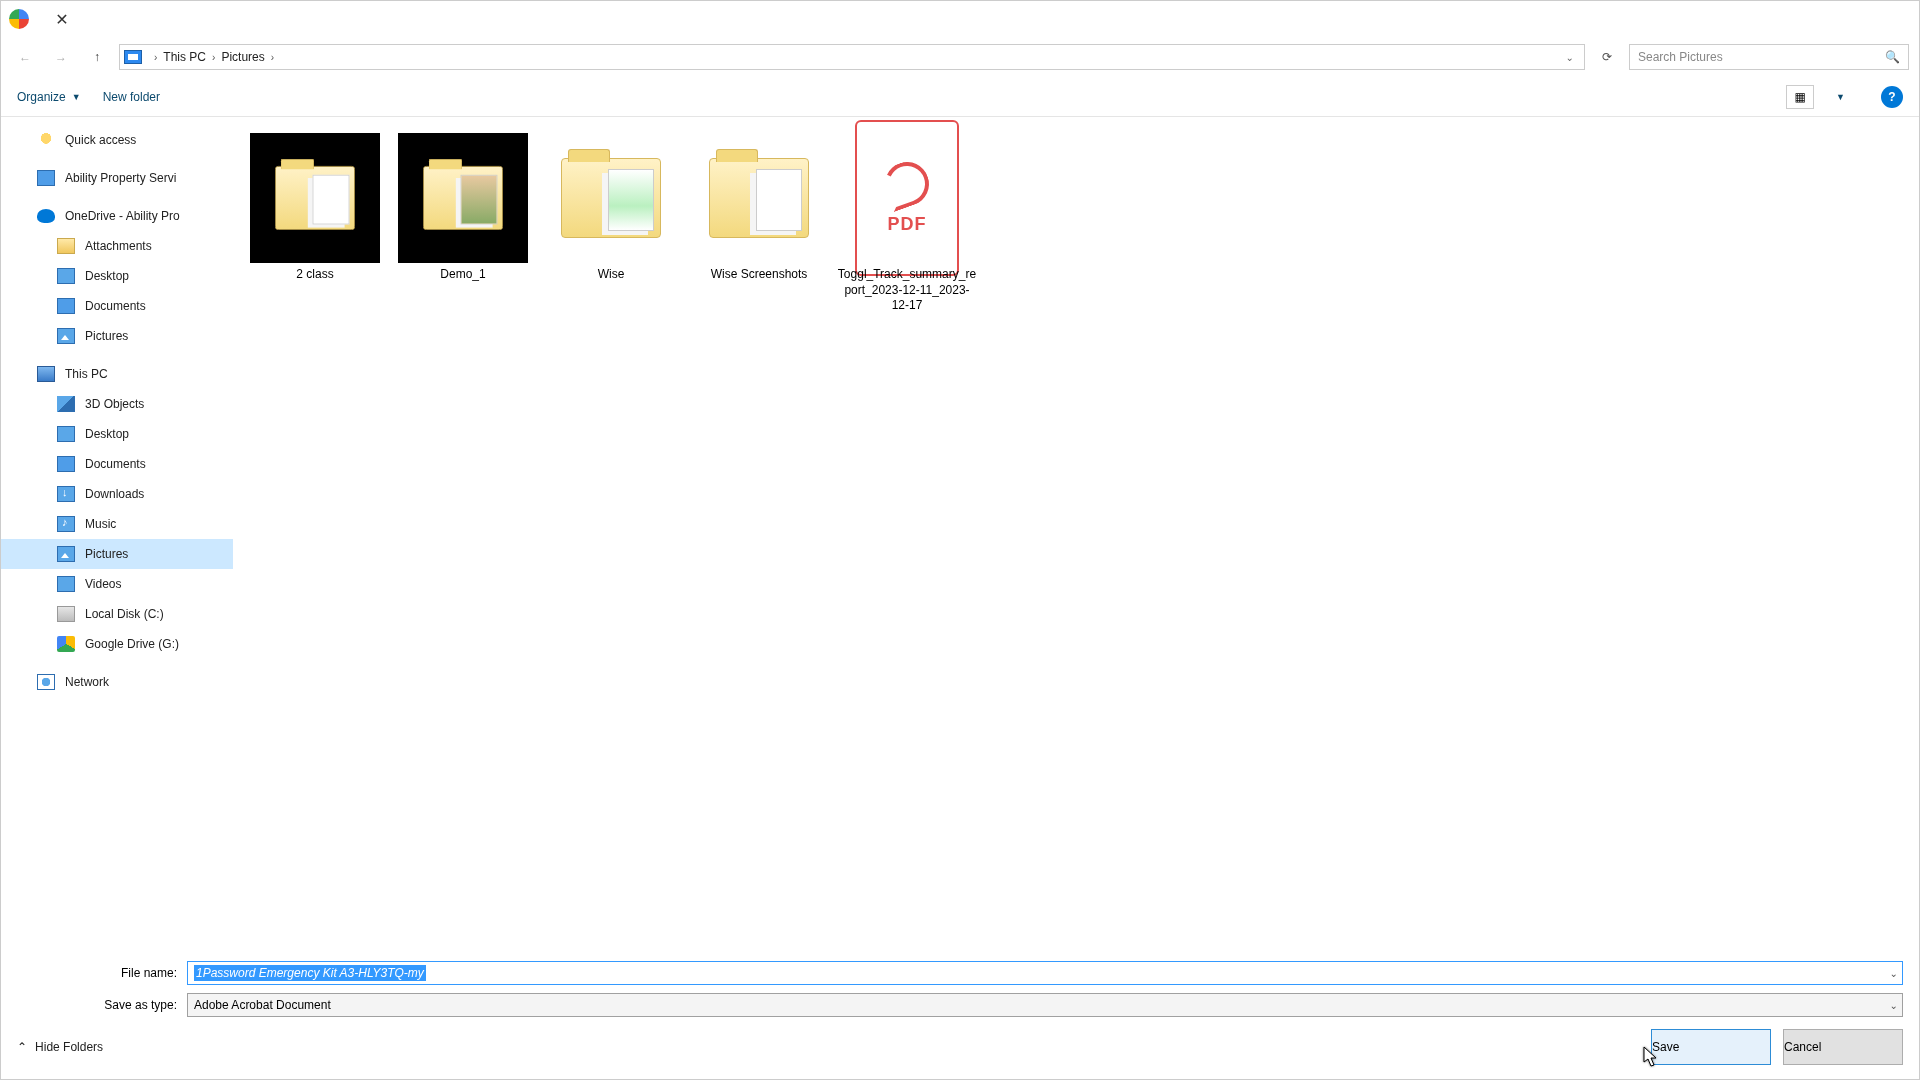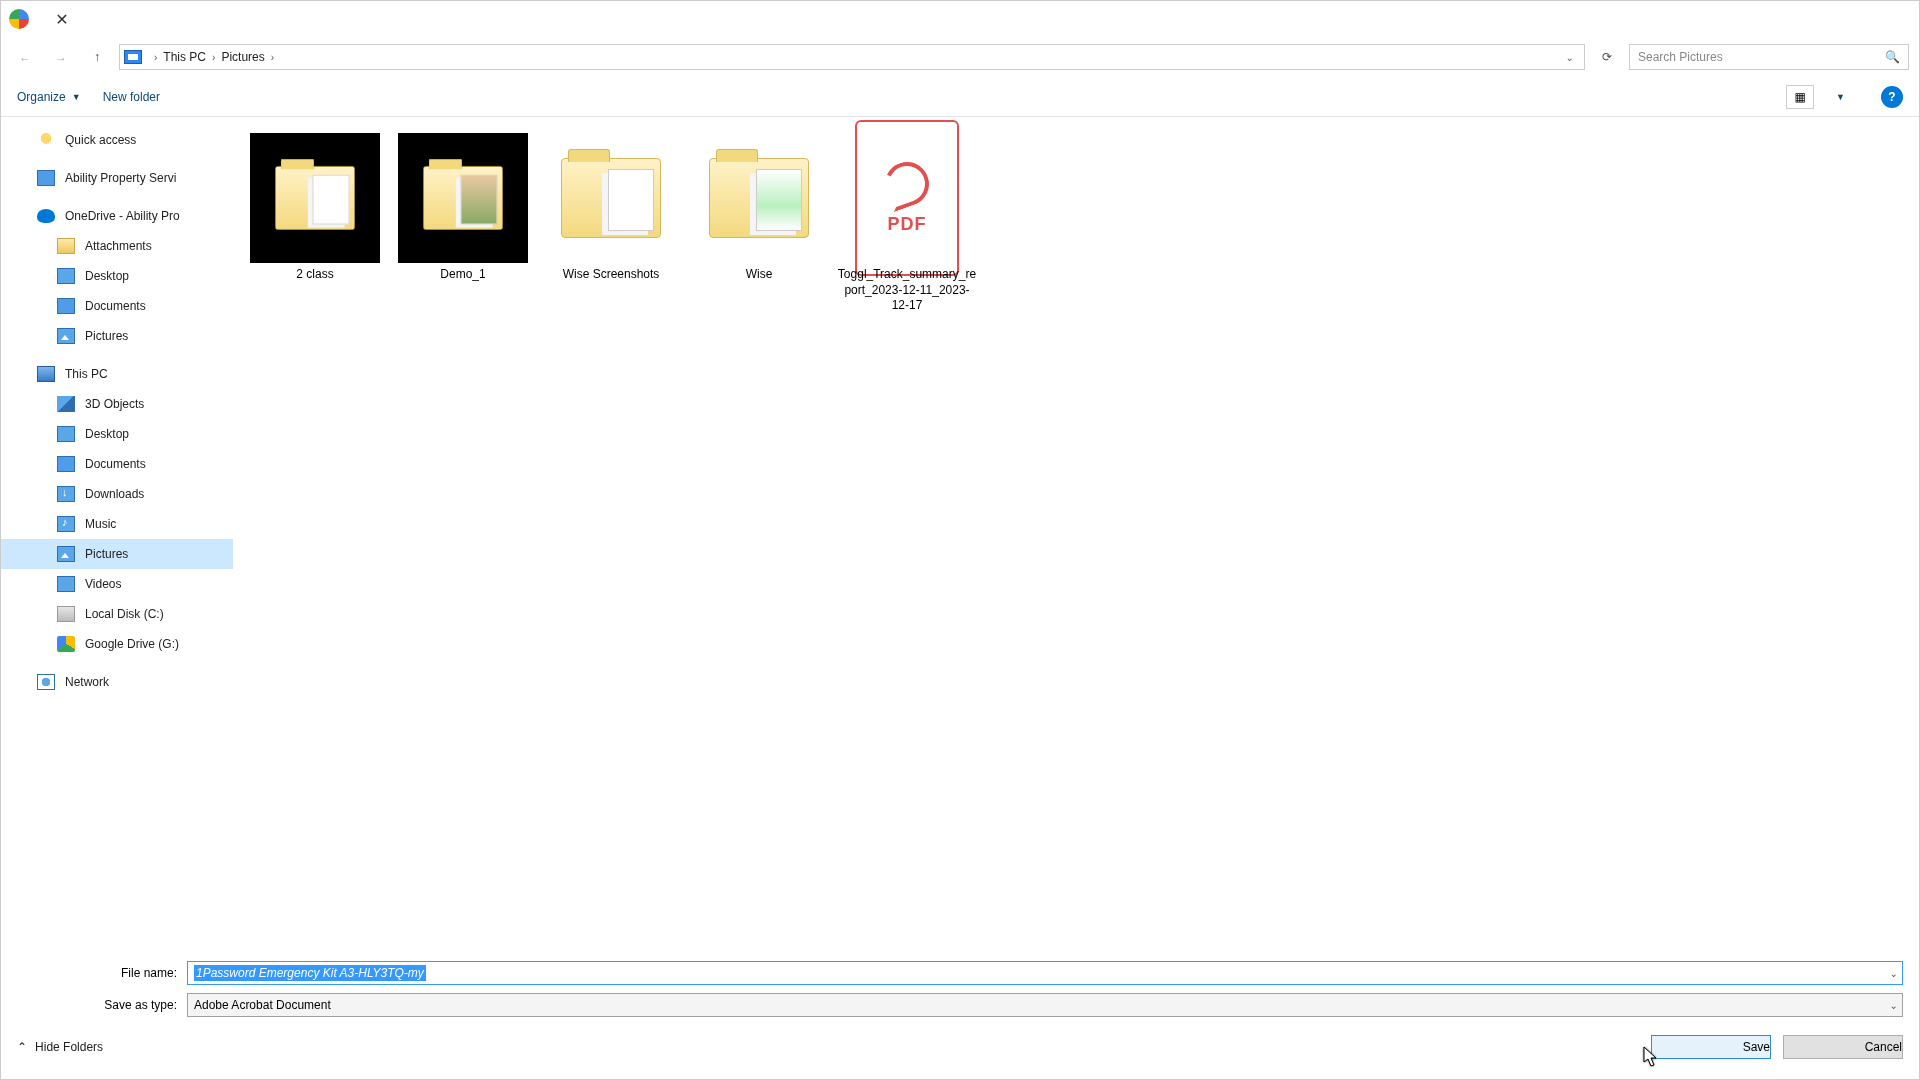--- a/index.html
+++ b/index.html
@@ -84,21 +84,21 @@
 .form-row .field { flex: 1; height: 24px; border: 1px solid #7a7a7a; background:#fff; display:flex; align-items:center; padding: 0 6px; position:relative;}
 .form-row .field.filename { border-color:#3399ff; }
 .form-row .field .seltext { background:#3399ff; color:#fff; padding: 1px 2px; font-style: italic; }
 .form-row .field .dd { position:absolute; right:4px; color:#555; font-size:10px; cursor:pointer;}
 .form-row .field.type { border-color:#a0a0a0; background:#f4f4f4;}
 
 
 .footer { height: 54px; display: flex; align-items: center; padding: 0 16px 10px 16px; }
 .hidefolders { display: flex; align-items: center; gap: 8px; cursor: pointer; color: #222;}
 .footer .spacer { flex: 1; }
-.btn { width: 120px; height: 24px; border: 1px solid #adadad; background: #e1e1e1; display: flex; align-items:center; justify-content:flex-end; cursor: pointer; margin-left: 12px; }
+.btn { width: 120px; height: 36px; border: 1px solid #adadad; background: #e1e1e1; display: flex; align-items:center; justify-content:flex-start; cursor: pointer; margin-left: 12px; }
 .btn.primary { border-color:#2d8cd6; background:#e5f1fb; }
 
 
 .cursor { position: absolute; left: 1643px; top: 1046px; width: 16px; height: 22px; pointer-events: none; z-index: 9999; }
 .cursor svg { filter: drop-shadow(0 0 1px rgba(0,0,0,.6)); }
 </style>
 </head>
 <body>
 
 <div class="dialog">
@@ -244,32 +244,32 @@
         <div class="thumb photo">
           <div class="folder-shape">
               <div class="folder-preview" style="background:linear-gradient(#e8c9a0,#8a6);"></div>
             </div>
         </div>
         <div class="lbl">Demo_1</div>
       </div>
       <div class="item">
         <div class="thumb folder-thumb">
           <div class="folder-shape">
+              <div class="folder-preview" style="background:linear-gradient(#fff,#baf0c0 60%,#fff);"></div>
+            </div>
+        </div>
+        <div class="lbl">Wise</div>
+      </div>
+      <div class="item">
+        <div class="thumb folder-thumb">
+          <div class="folder-shape">
               <div class="folder-preview"></div>
             </div>
         </div>
         <div class="lbl">Wise Screenshots</div>
-      </div>
-      <div class="item">
-        <div class="thumb folder-thumb">
-          <div class="folder-shape">
-              <div class="folder-preview" style="background:linear-gradient(#fff,#baf0c0 60%,#fff);"></div>
-            </div>
-        </div>
-        <div class="lbl">Wise</div>
       </div>
       <div class="item">
         <div class="thumb">
           <div class="pdf-thumb">
             <div class="swirl"></div>
             <div class="pdf-lbl">PDF</div>
           </div>
         </div>
         <div class="lbl">Toggl_Track_summary_report_2023-12-11_2023-12-17</div>
       </div>

